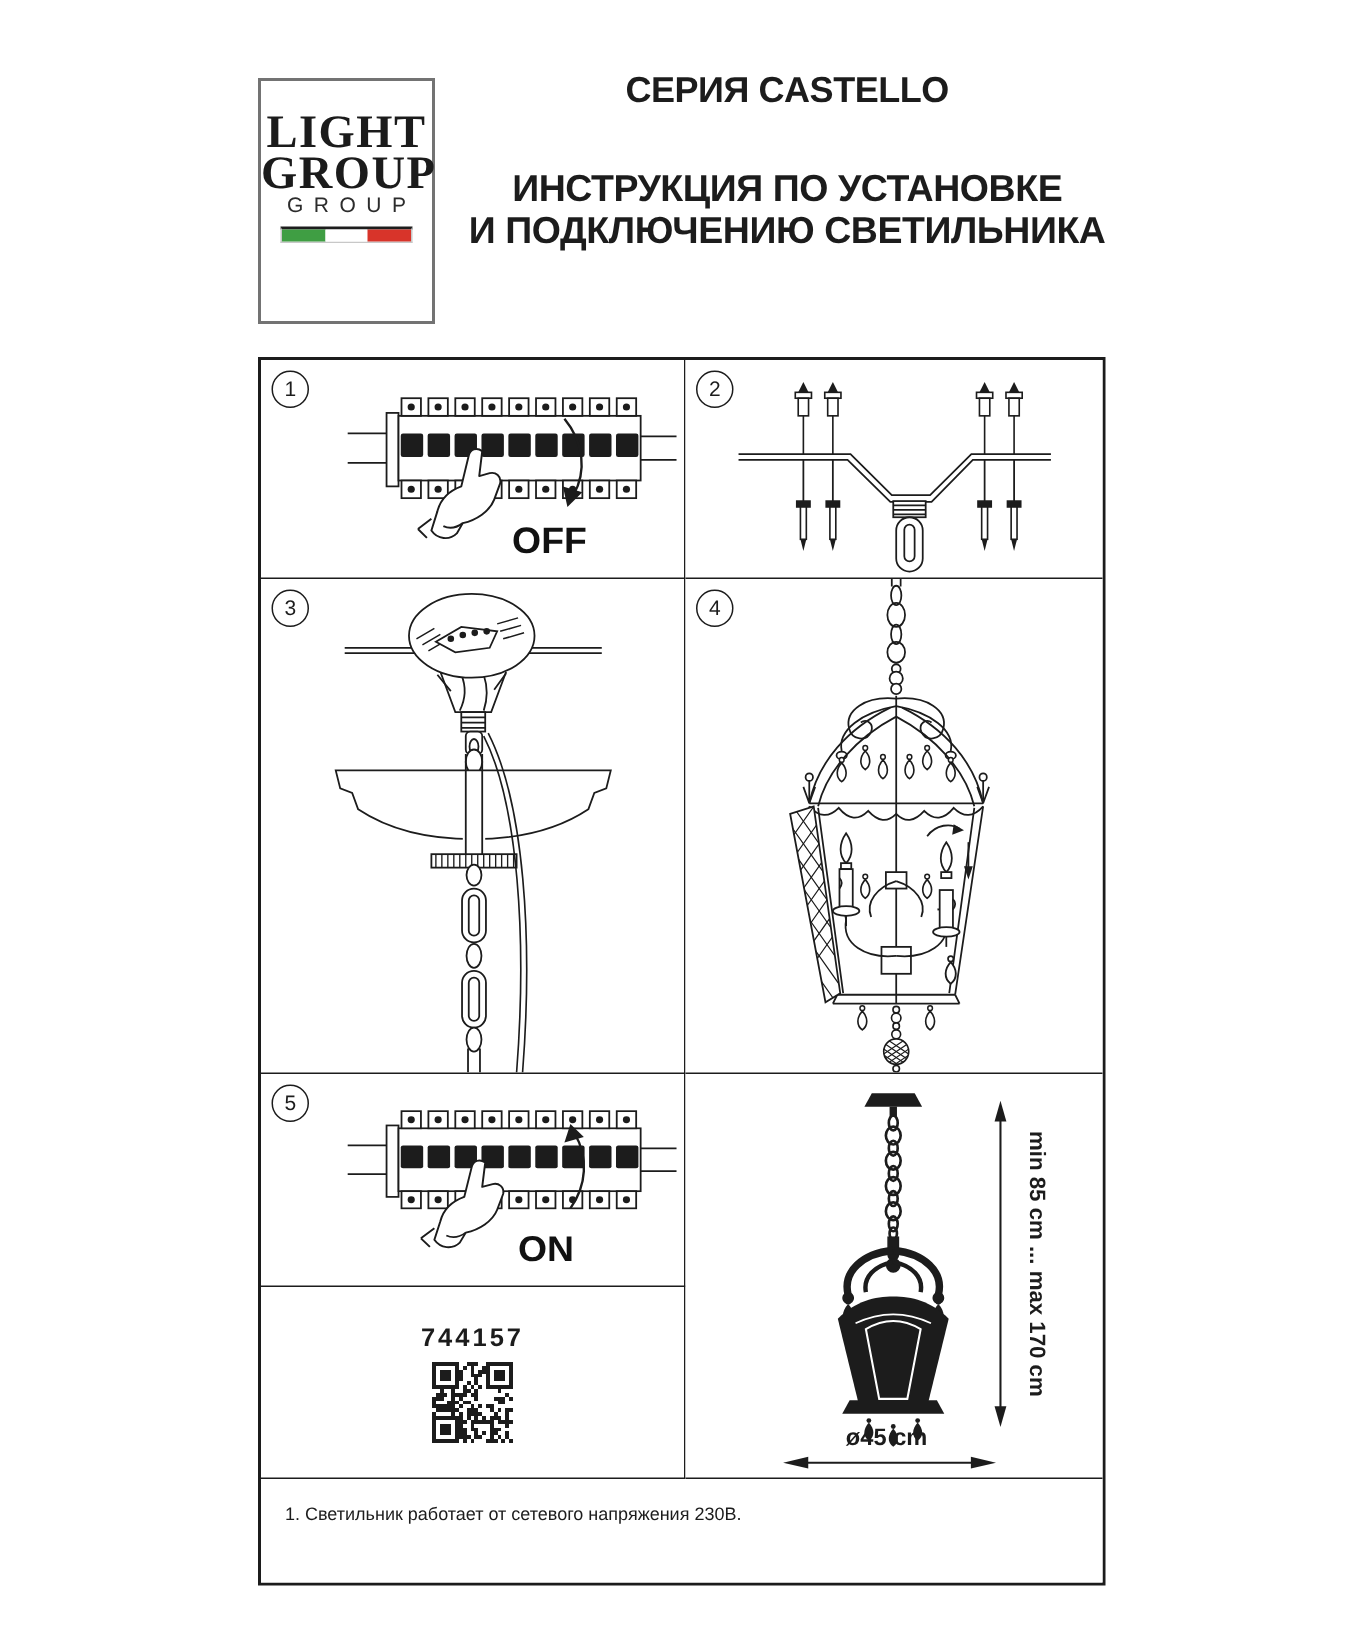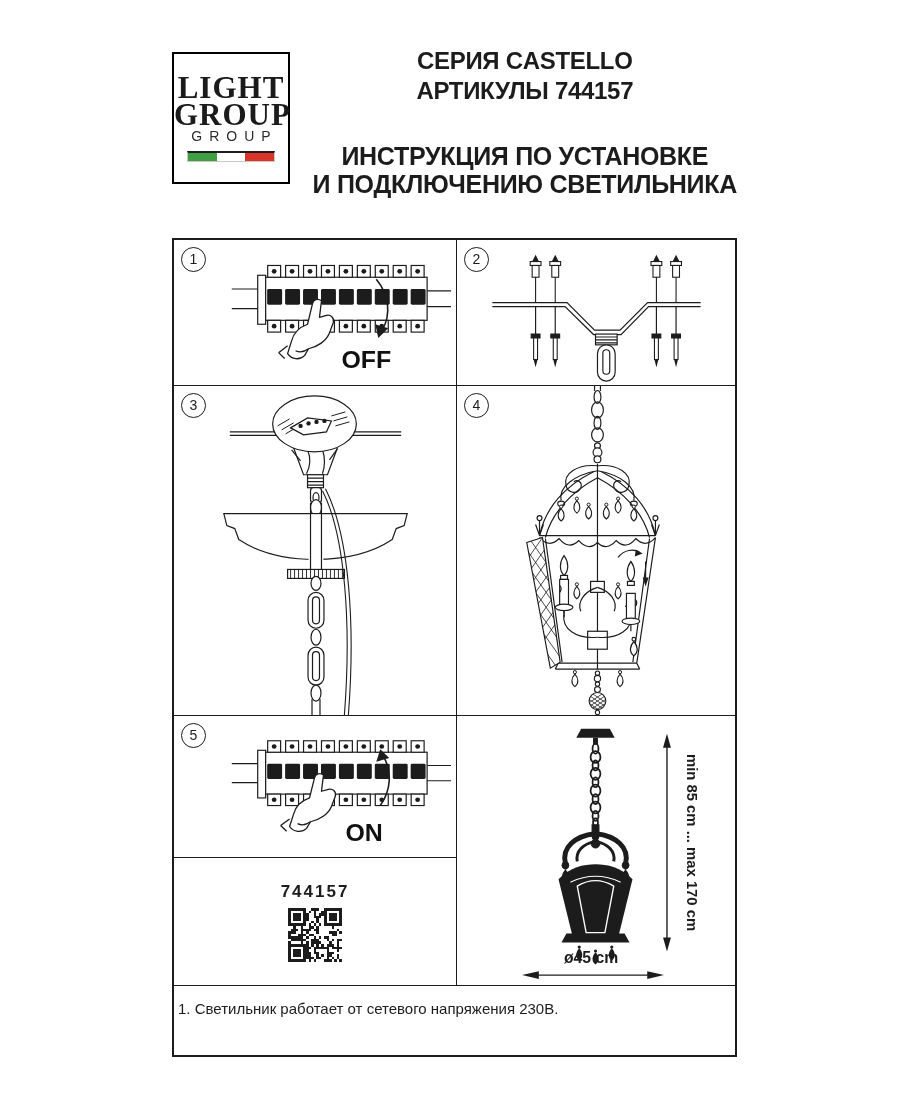--- a/index.html
+++ b/index.html
@@ -1,20 +1,20 @@
 <!DOCTYPE html>
 <html><head>
 <meta charset="utf-8">
 <style>
   html,body{margin:0;padding:0;background:#e8e8e8;}
   .page{position:relative;width:909px;height:1100px;margin:0 auto;background:#ffffff;
         font-family:"Liberation Sans",sans-serif;color:#1c1c1c;overflow:hidden;}
   
-  .logo-box{position:absolute;left:172px;top:52px;width:118px;height:132px;
-            border:2px solid #000000;box-sizing:border-box;text-align:center;padding-top:20px;}
+  .logo-box{position:absolute;left:172px;top:52px;width:118px;height:164px;
+            border:2px solid #737373;box-sizing:border-box;text-align:center;padding-top:20px;}
   .logo-word{font-family:"Liberation Serif",serif;font-weight:bold;font-size:31px;
              line-height:27px;letter-spacing:1px;color:#1b1b1b;}
   .logo-group{font-size:14px;letter-spacing:7px;padding-left:7px;margin-top:0;color:#2c2c2c;}
   .logo-flag{width:86px;height:8px;margin:7px auto 0;display:flex;
              border:1px solid #c8c8c8;border-top:2px solid #1d1d1d;box-sizing:content-box;}
   .logo-flag span{flex:1;height:100%;}
   .header-text{position:absolute;right:172px;top:46px;text-align:right;}
   .hdr-line{font-size:24px;font-weight:bold;line-height:30px;letter-spacing:-0.3px;text-align:center;}
   .hdr-title{margin-top:36px;}
   .hdr-title .hdr-line{font-size:25px;line-height:28px;}
@@ -23,21 +23,21 @@
          border:2px solid #1c1c1c;box-sizing:border-box;}
   .cell{position:absolute;box-sizing:border-box;border:0 solid #1c1c1c;background:#fff;}
   .c1{left:0;top:0;width:283px;height:146px;border-right-width:1.5px;border-bottom-width:1.5px;}
   .c2{left:283px;top:0;width:278px;height:146px;border-bottom-width:1.5px;}
   .c3{left:0;top:146px;width:283px;height:330px;border-right-width:1.5px;border-bottom-width:1.5px;}
   .c4{left:283px;top:146px;width:278px;height:330px;border-bottom-width:1.5px;}
   .c5{left:0;top:476px;width:283px;height:142px;border-right-width:1.5px;border-bottom-width:1.5px;}
   .cqr{left:0;top:618px;width:283px;height:128px;border-right-width:1.5px;border-bottom-width:1.5px;
        display:flex;flex-direction:column;align-items:center;justify-content:center;gap:6px;}
   .cdim{left:283px;top:476px;width:278px;height:270px;border-bottom-width:1.5px;}
-  .cnotes{left:0;top:746px;width:561px;height:69px;padding:12px 4px;font-size:15px;line-height:22px;}
+  .cnotes{left:0;top:746px;width:561px;height:69px;padding:12px 16px;font-size:12px;line-height:22px;}
   .stepnum{position:absolute;left:7px;top:7px;width:23px;height:23px;border:1.3px solid #1c1c1c;
            border-radius:50%;font-size:14px;line-height:23px;text-align:center;background:#fff;z-index:3;}
   .fig{position:absolute;left:0;top:0;width:100%;height:100%;}
   .switch-label{font-family:"Liberation Sans",sans-serif;font-weight:600;font-size:25px;fill:#111;}
   .dim-text{font-family:"Liberation Sans",sans-serif;font-weight:bold;font-size:15px;fill:#1c1c1c;}
   .dia-text{font-family:"Liberation Sans",sans-serif;font-weight:bold;font-size:16px;fill:#1c1c1c;}
   .qr-article{font-size:17px;font-weight:bold;letter-spacing:2px;}
 </style>
 </head>
 <body>
@@ -139,21 +139,20 @@
     <div class="logo-group">GROUP</div>
     <div class="logo-flag">
       <span style="background: rgb(63, 158, 67);"></span>
       <span style="background: rgb(255, 255, 255);"></span>
       <span style="background: rgb(216, 52, 42);"></span>
     </div>
   </div>
 
   <div class="header-text">
     <div class="hdr-line">СЕРИЯ CASTELLO</div>
-    <div class="hdr-line">АРТИКУЛЫ 744157</div>
     <div class="hdr-title">
       <div class="hdr-line">ИНСТРУКЦИЯ ПО УСТАНОВКЕ</div>
       <div class="hdr-line">И ПОДКЛЮЧЕНИЮ СВЕТИЛЬНИКА</div>
     </div>
   </div>
 
   <div class="table">
 
     <div class="cell c1">
       <div class="stepnum">1</div>

